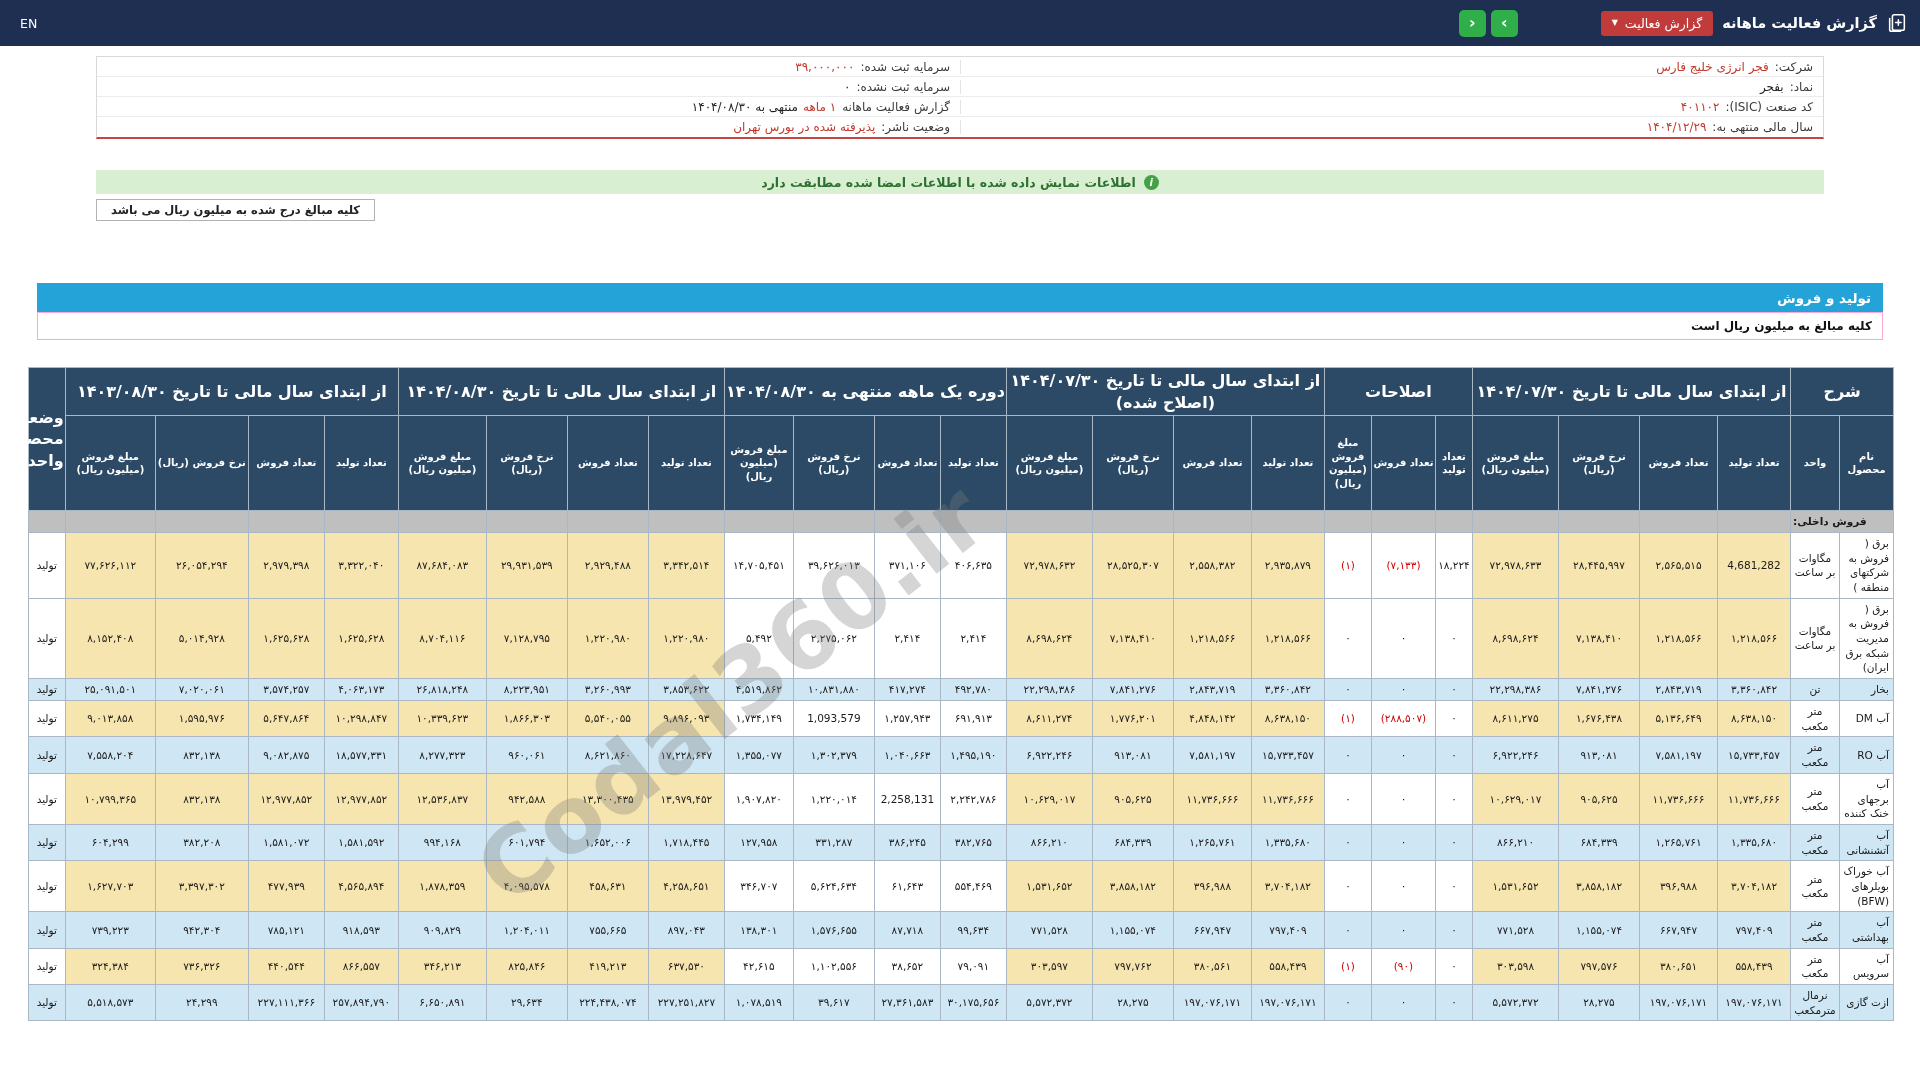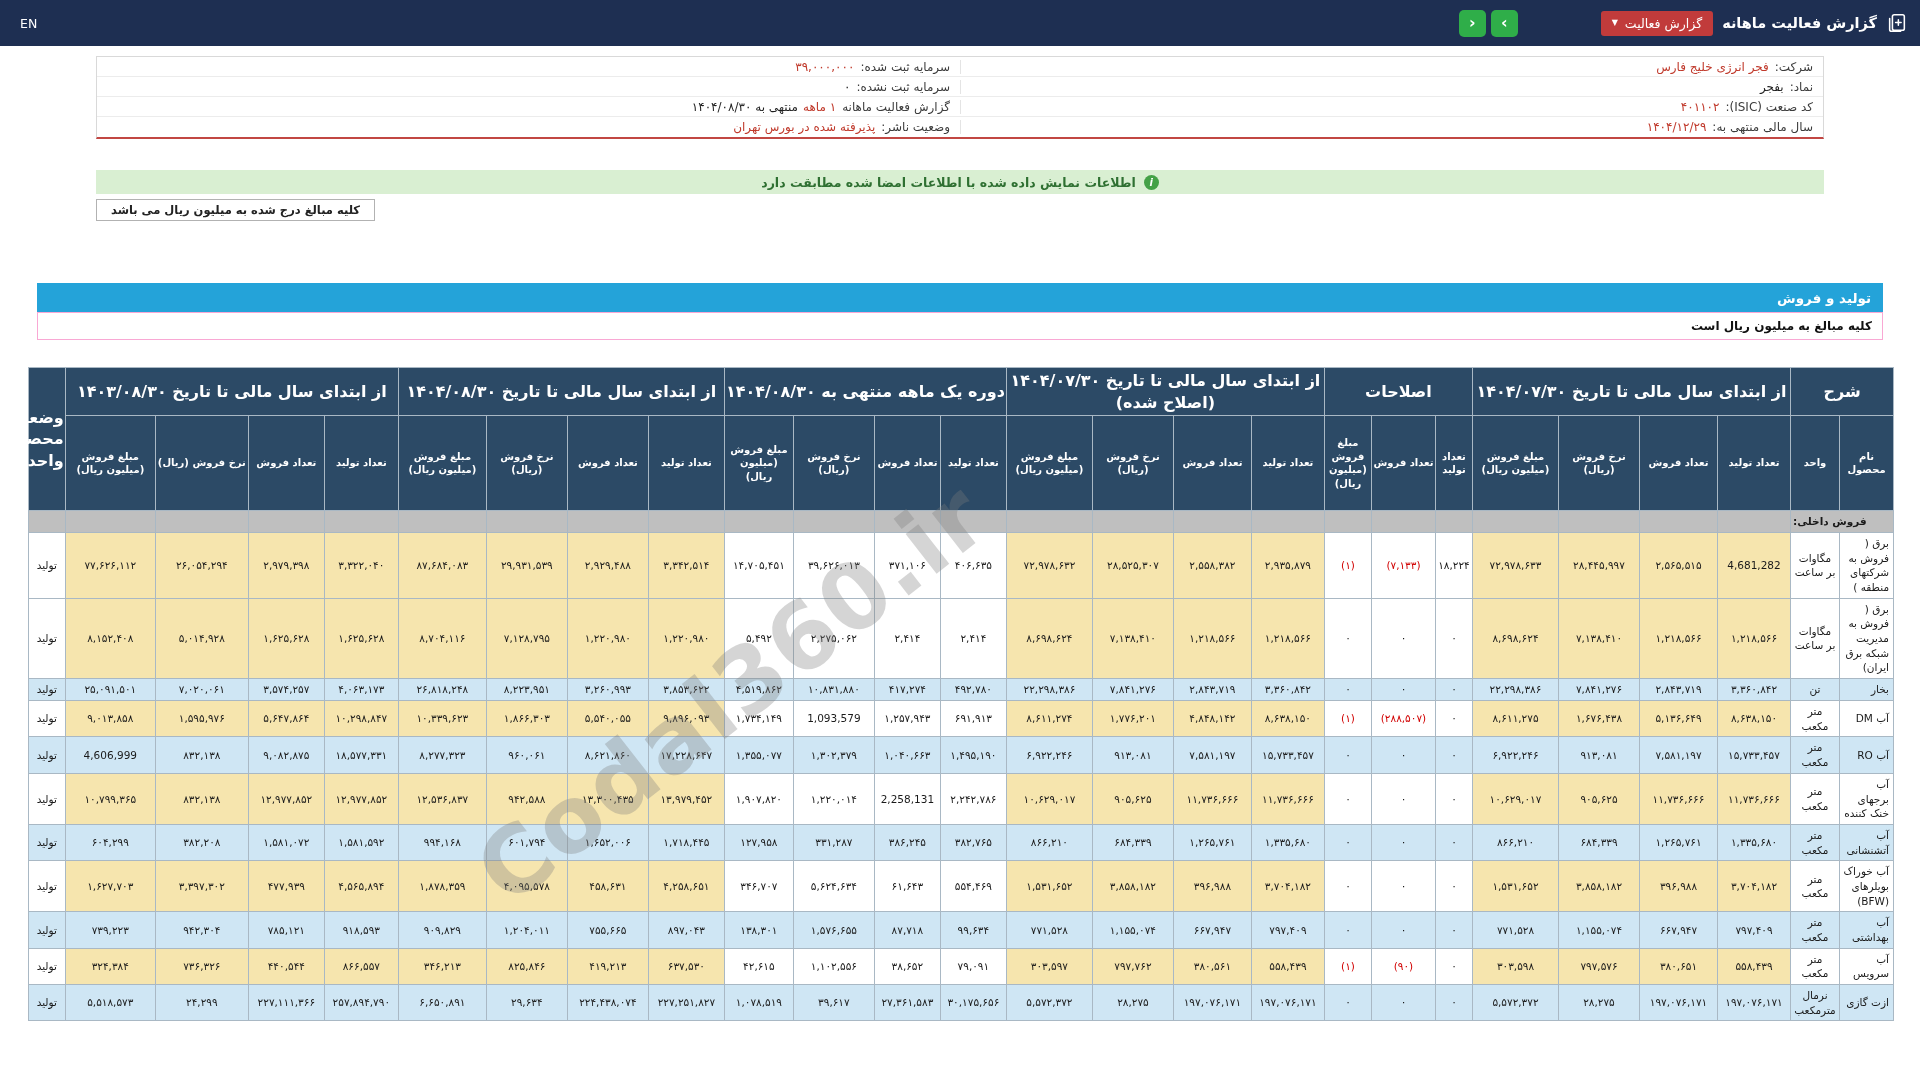--- a/index.html
+++ b/index.html
@@ -380,21 +380,21 @@
           <td>۱,۰۴۰,۶۶۳</td>
           <td>۱,۳۰۲,۳۷۹</td>
           <td>۱,۳۵۵,۰۷۷</td>
           <td>۱۷,۲۲۸,۶۴۷</td>
           <td>۸,۶۲۱,۸۶۰</td>
           <td>۹۶۰,۰۶۱</td>
           <td>۸,۲۷۷,۳۲۳</td>
           <td>۱۸,۵۷۷,۳۳۱</td>
           <td>۹,۰۸۲,۸۷۵</td>
           <td>۸۳۲,۱۳۸</td>
-          <td>4,606,999</td>
+          <td>۷,۵۵۸,۲۰۴</td>
           <td>تولید</td>
         </tr>
         <tr>
           <td class="name">آب برجهای خنک کننده</td>
           <td>متر مکعب</td>
           <td class="wheat">۱۱,۷۳۶,۶۶۶</td>
           <td class="wheat">۱۱,۷۳۶,۶۶۶</td>
           <td class="wheat">۹۰۵,۶۲۵</td>
           <td class="wheat">۱۰,۶۲۹,۰۱۷</td>
           <td>۰</td>

